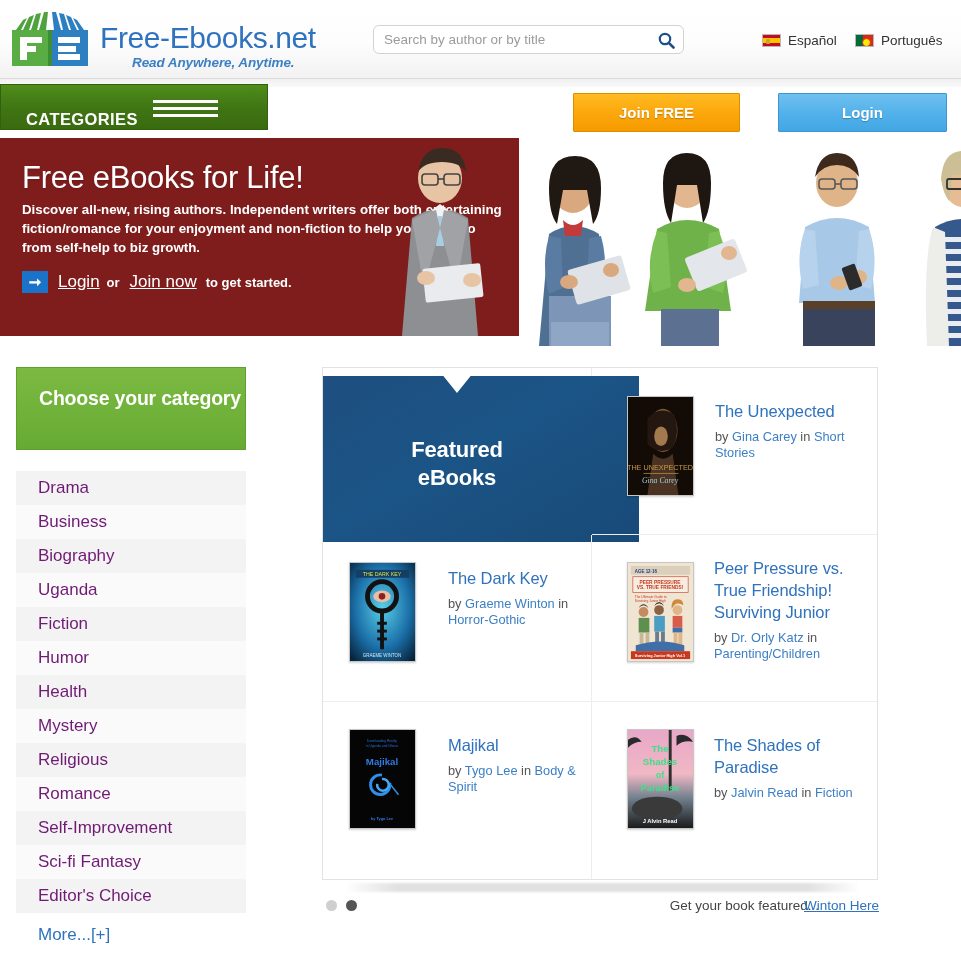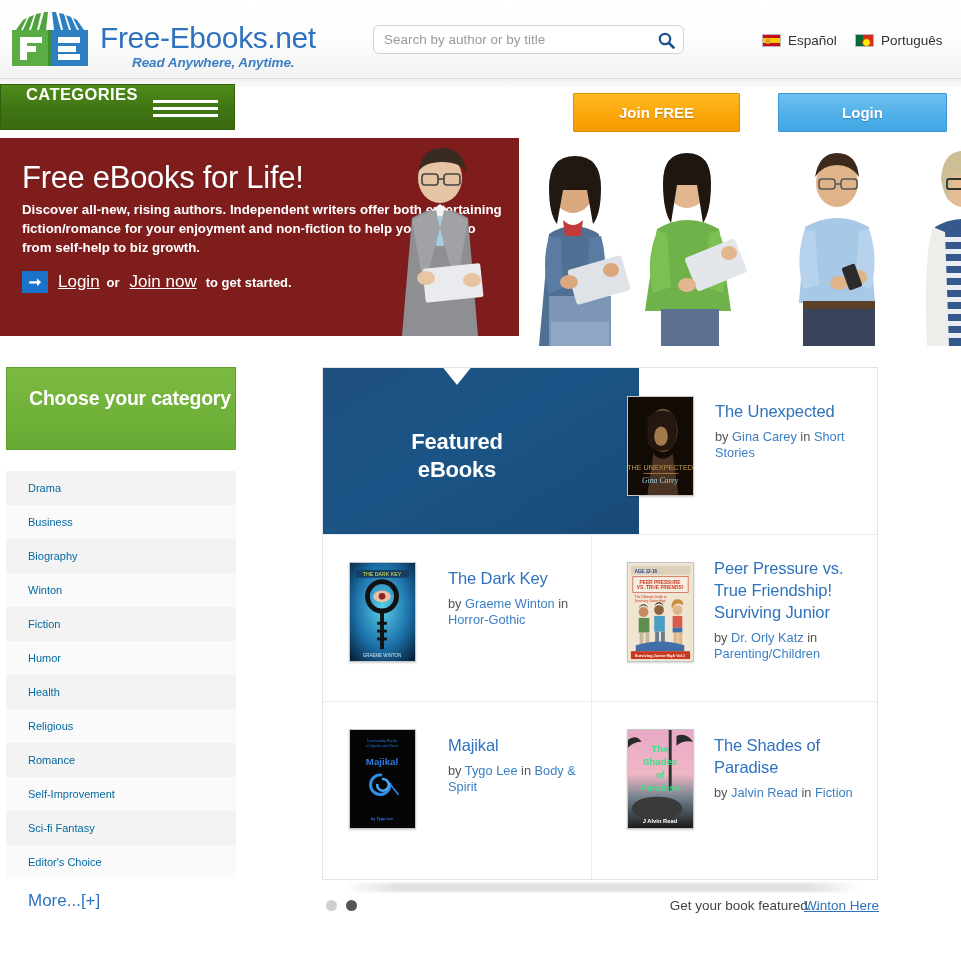--- a/index.html
+++ b/index.html
@@ -60,24 +60,24 @@
   
   .navbar{
     position:absolute; left:0; top:79px; width:961px; height:59px;
     background:#ffffff;
   }
   .navbar:before{
     content:""; position:absolute; left:0; top:0; width:961px; height:8px;
     background:linear-gradient(#f0f0f0,#fafafa);
   }
   .categories-btn{
-    position:absolute; left:0; top:5px; width:235px; height:46px;
+    position:absolute; left:0; top:5px; width:268px; height:46px;
     background:linear-gradient(#4e8c1a 0%, #3f7413 55%, #3a6a10 100%);
     border:1px solid #33600d;
-    display:flex; align-items:flex-start; cursor:pointer;
+    display:flex; align-items:flex-end; cursor:pointer;
   }
   .categories-label{
     margin-left:25px; color:#fff; font-weight:bold; font-size:16.5px;
     letter-spacing:0.4px;
   }
   .burger{ position:absolute; left:152px; top:15px; width:65px; height:17px; }
   .burger i{ display:block; height:3px; background:#fff; margin-bottom:4px; border-radius:0; }
 
   .join-btn{
     position:absolute; left:573px; top:93px; width:167px; height:39px;
@@ -136,52 +136,52 @@
   .people{
     position:absolute; left:519px; top:0; width:442px; height:208px;
     background:#ffffff; overflow:hidden;
   }
   .person{ position:absolute; bottom:0; }
 
   
   .content{ position:absolute; left:0; top:346px; width:961px; height:609px; }
 
   
-  .sidebar{ position:absolute; left:6px; top:21px; width:230px; }
+  .sidebar{ position:absolute; left:16px; top:21px; width:230px; }
   .cat-head{
     width:230px; height:83px;
     background:linear-gradient(#7cb943 0%, #6fb139 60%, #67aa33 100%);
     border:1px solid #5f9f2d;
     color:#fff; font-weight:bold; font-size:19.5px; line-height:24px;
     padding:18px 0 0 22px; letter-spacing:-0.2px;
   }
   .cat-list{ margin-top:21px; width:230px; }
   .cat-item{
     height:34px; line-height:34px; padding-left:22px;
-    font-size:11px; color:#0369a1; cursor:pointer;
+    font-size:17px; color:#701a75; cursor:pointer;
     background:#f3f3f3;
   }
   .cat-item:nth-child(even){ background:#fafafa; }
   .cat-more{
     margin-top:12px; padding-left:22px;
     font-size:17px; color:#2f72bd; cursor:pointer;
   }
 
   
   .featured{
     position:absolute; left:322px; top:21px; width:556px; height:513px;
     border:1px solid #e2e2e2; background:#fff;
   }
   .fgrid{ position:relative; width:554px; height:511px; }
   .fcell{ position:absolute; border-right:1px solid #ededed; border-bottom:1px solid #ededed; }
   .fcell.c2{ border-right:0; }
   .fcell.r3{ border-bottom:0; }
 
   .promo{
-    position:absolute; left:0; top:0; width:316px; height:166px;
+    position:absolute; left:0; top:8px; width:316px; height:166px;
     background:linear-gradient(150deg,#1e4f80 0%, #1b5486 45%, #184a77 100%);
     overflow:hidden;
   }
   .promo-notch{
     position:absolute; left:0; top:-1px; width:268px; height:24px;
   }
   .promo-txt{
     position:absolute; left:0; top:60px; width:268px; text-align:center;
     color:#ffffff; font-size:22px; font-weight:bold; line-height:28px;
     letter-spacing:-0.2px;
@@ -394,24 +394,25 @@
   </div>
 
   <div class="content">
 
     <div class="sidebar">
       <div class="cat-head">Choose your category</div>
       <div class="cat-list">
         <div class="cat-item">Drama</div>
         <div class="cat-item">Business</div>
         <div class="cat-item">Biography</div>
-        <div class="cat-item">Winton</div>
+        <div class="cat-item">Uganda</div>
         <div class="cat-item">Fiction</div>
         <div class="cat-item">Humor</div>
         <div class="cat-item">Health</div>
+        <div class="cat-item">Mystery</div>
         <div class="cat-item">Religious</div>
         <div class="cat-item">Romance</div>
         <div class="cat-item">Self-Improvement</div>
         <div class="cat-item">Sci-fi Fantasy</div>
         <div class="cat-item">Editor's Choice</div>
       </div>
       <div class="cat-more">More...[+]</div>
     </div>
 
     <div class="featured">

